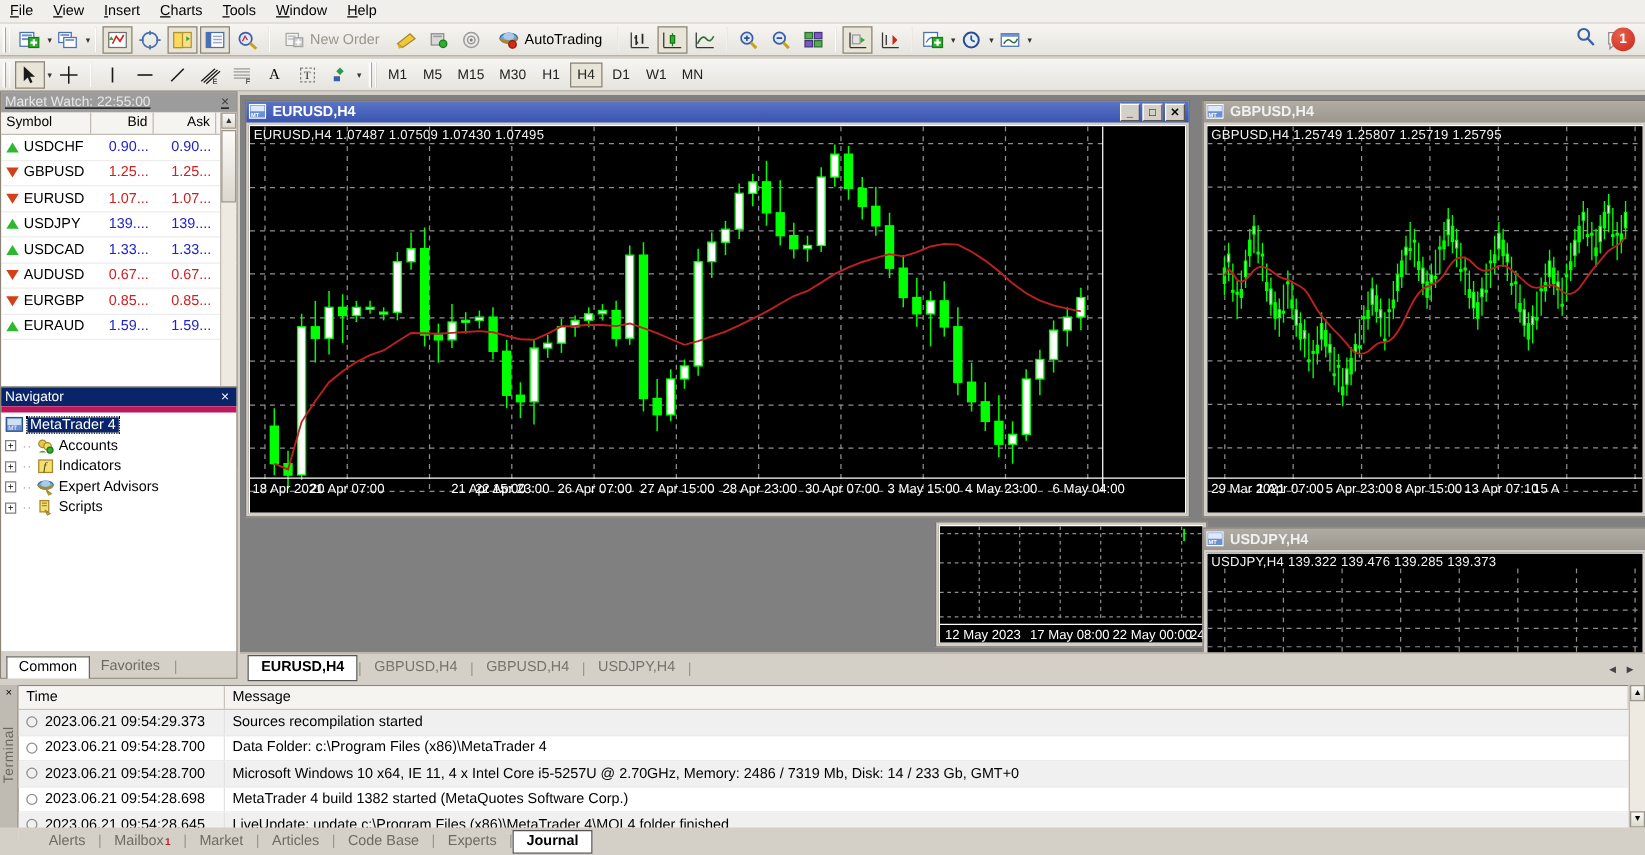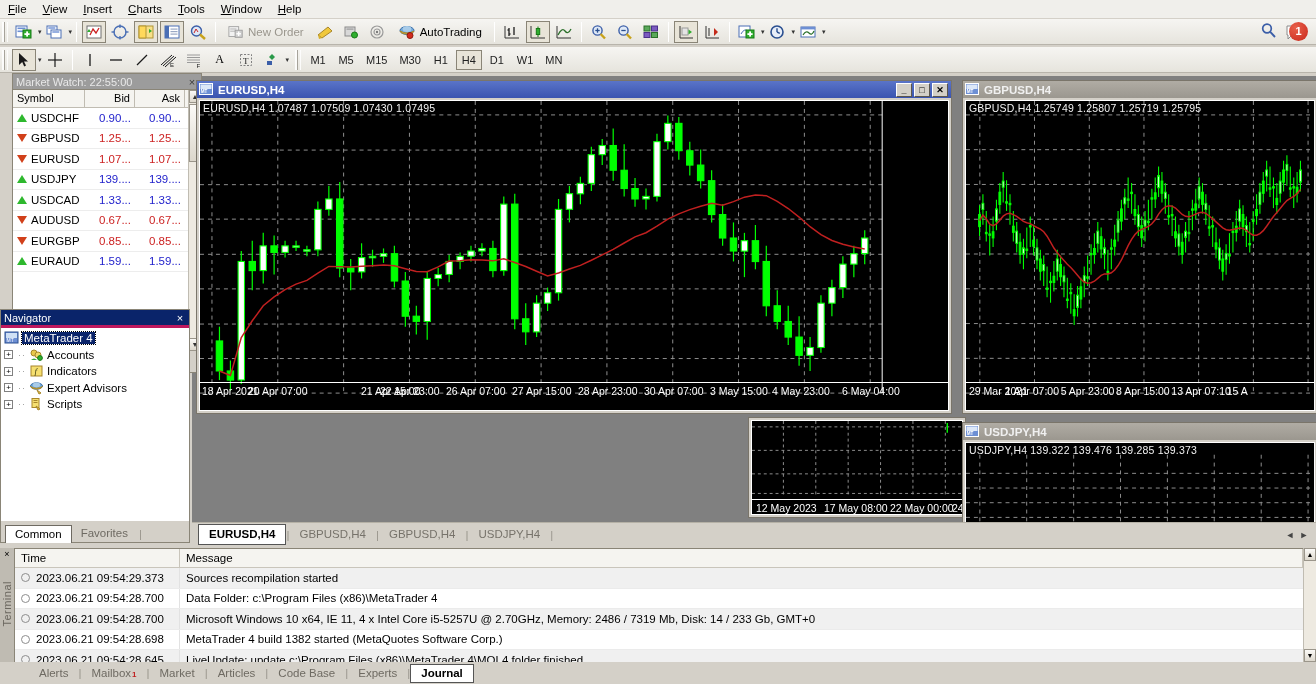--- a/index.html
+++ b/index.html
@@ -68,21 +68,21 @@
   .panel-title {
     height: 15px; display: flex; align-items: center;
     padding: 0 3px; font-size: 11px; color: #fff;
   }
   .panel-title.inactive { background: #9c9c9c; color: #e8e8e8; }
   .panel-title.active { background: #0a246a; color: #fff; }
   .panel-close { margin-left: auto; font-size: 11px; color: #fff; cursor: default;
                  width: 12px; text-align: center; }
   .panel-title.inactive .panel-close { color: #3c3c3c; }
 
-  #market-watch { left: 12px; top: 73px; width: 190px; height: 300px; }
+  #market-watch { left: 0; top: 73px; width: 190px; height: 300px; text-decoration: underline; }
   .mw-body { position: absolute; top: 15px; left: 0; right: 0; bottom: 21px;
              background: #fff; border-top: 1px solid #8a8577; }
   .mw-head { display: flex; height: 18px; background: #f5f4f0;
              border-bottom: 1px solid #c0bcb2; font-size: 11px; }
   .mw-head div { border-right: 1px solid #c0bcb2; padding: 2px 4px; color: #000; }
   .c-sym { width: 72px; }
   .c-bid { width: 50px; text-align: right; }
   .c-ask { width: 50px; text-align: right; }
   .mw-row { display: flex; height: 20.5px; border-bottom: 1px solid #ededed;
             font-size: 11.5px; align-items: center; }
@@ -118,21 +118,21 @@
     padding: 2px 9px 3px 9px; color: #6e6a62; cursor: default;
   }
   .tabstrip .tab.active {
     background: #fff; border: 1px solid #6e6a62; border-bottom: none;
     color: #000; font-weight: normal; position: relative; top: 1px;
   }
   .tabstrip .tsep { color: #9a968d; padding: 2px 2px; }
 
   #navigator { left: 0; top: 309px; width: 190px; height: 234px; }
   .nav-body { position: absolute; top: 15px; left: 0; right: 0; bottom: 21px;
-              background: #fff; border-top: 3px solid #be185d; padding: 2px 0 0 3px; }
+              background: #fff; border-top: 5px solid #be185d; padding: 2px 0 0 3px; }
   .tree-row { display: flex; align-items: center; height: 16.5px; font-size: 11.5px;
               gap: 3px; cursor: default; }
   .tree-plus {
     width: 9px; height: 9px; border: 1px solid #808080; background: #fff;
     font-size: 8px; line-height: 7px; text-align: center; color: #000;
     margin-right: 2px; flex: 0 0 auto;
   }
   .tree-dots { width: 8px; color: #999; font-size: 9px; letter-spacing: 1px; }
   .tree-label { color: #000; }
   .tree-row.selected .tree-label {

